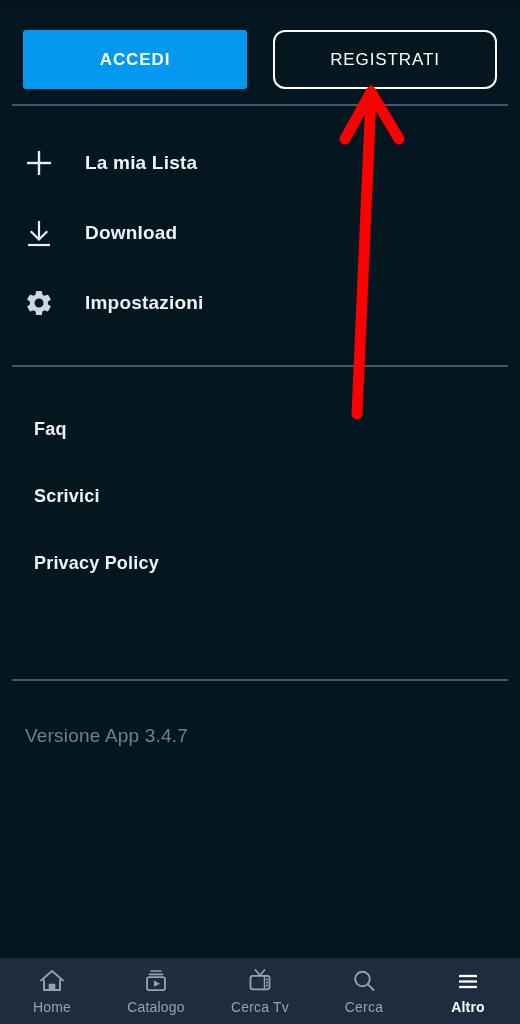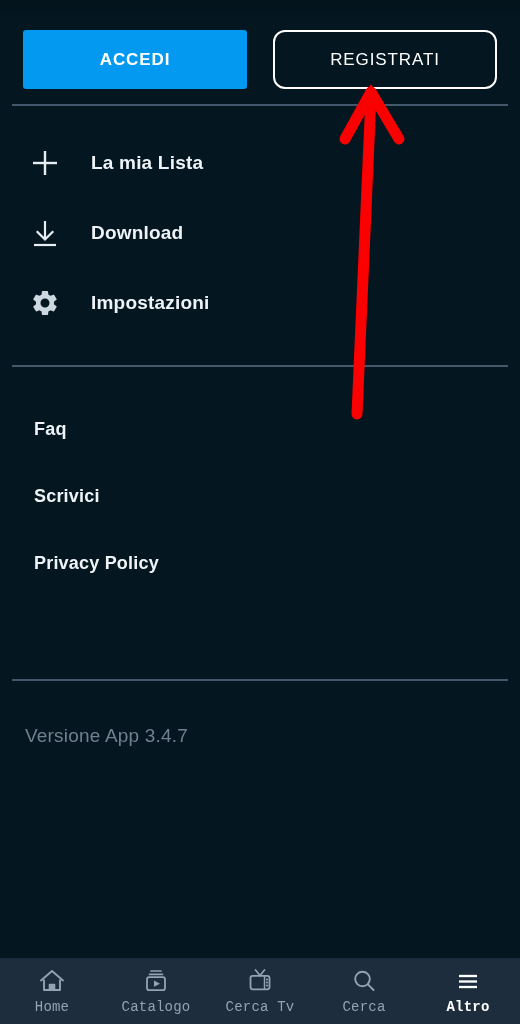--- a/index.html
+++ b/index.html
@@ -87,21 +87,20 @@
   .divider.d1 { top: 104px; }
   .divider.d2 { top: 365px; }
   .divider.d3 { top: 679px; }
 
   
   .menu-list {
     position: absolute;
     top: 128px;
     left: 0;
     width: 448px;
-    margin-left: 6px;
   }
   .menu-item {
     display: flex;
     align-items: center;
     height: 70px;
     padding-left: 22px;
     cursor: pointer;
   }
   .menu-icon {
     width: 34px;
@@ -175,21 +174,20 @@
     padding-top: 8px;
   }
   .nav-item {
     flex: 1 1 0;
     display: flex;
     flex-direction: column;
     align-items: center;
     justify-content: flex-end;
     cursor: pointer;
     color: #93a3b1;
-    font-family: Liberation Mono, monospace;
   }
   .nav-item.active { color: #ffffff; }
   .nav-icon {
     width: 30px;
     height: 30px;
     display: flex;
     align-items: center;
     justify-content: center;
   }
   .nav-icon svg { display: block; }

